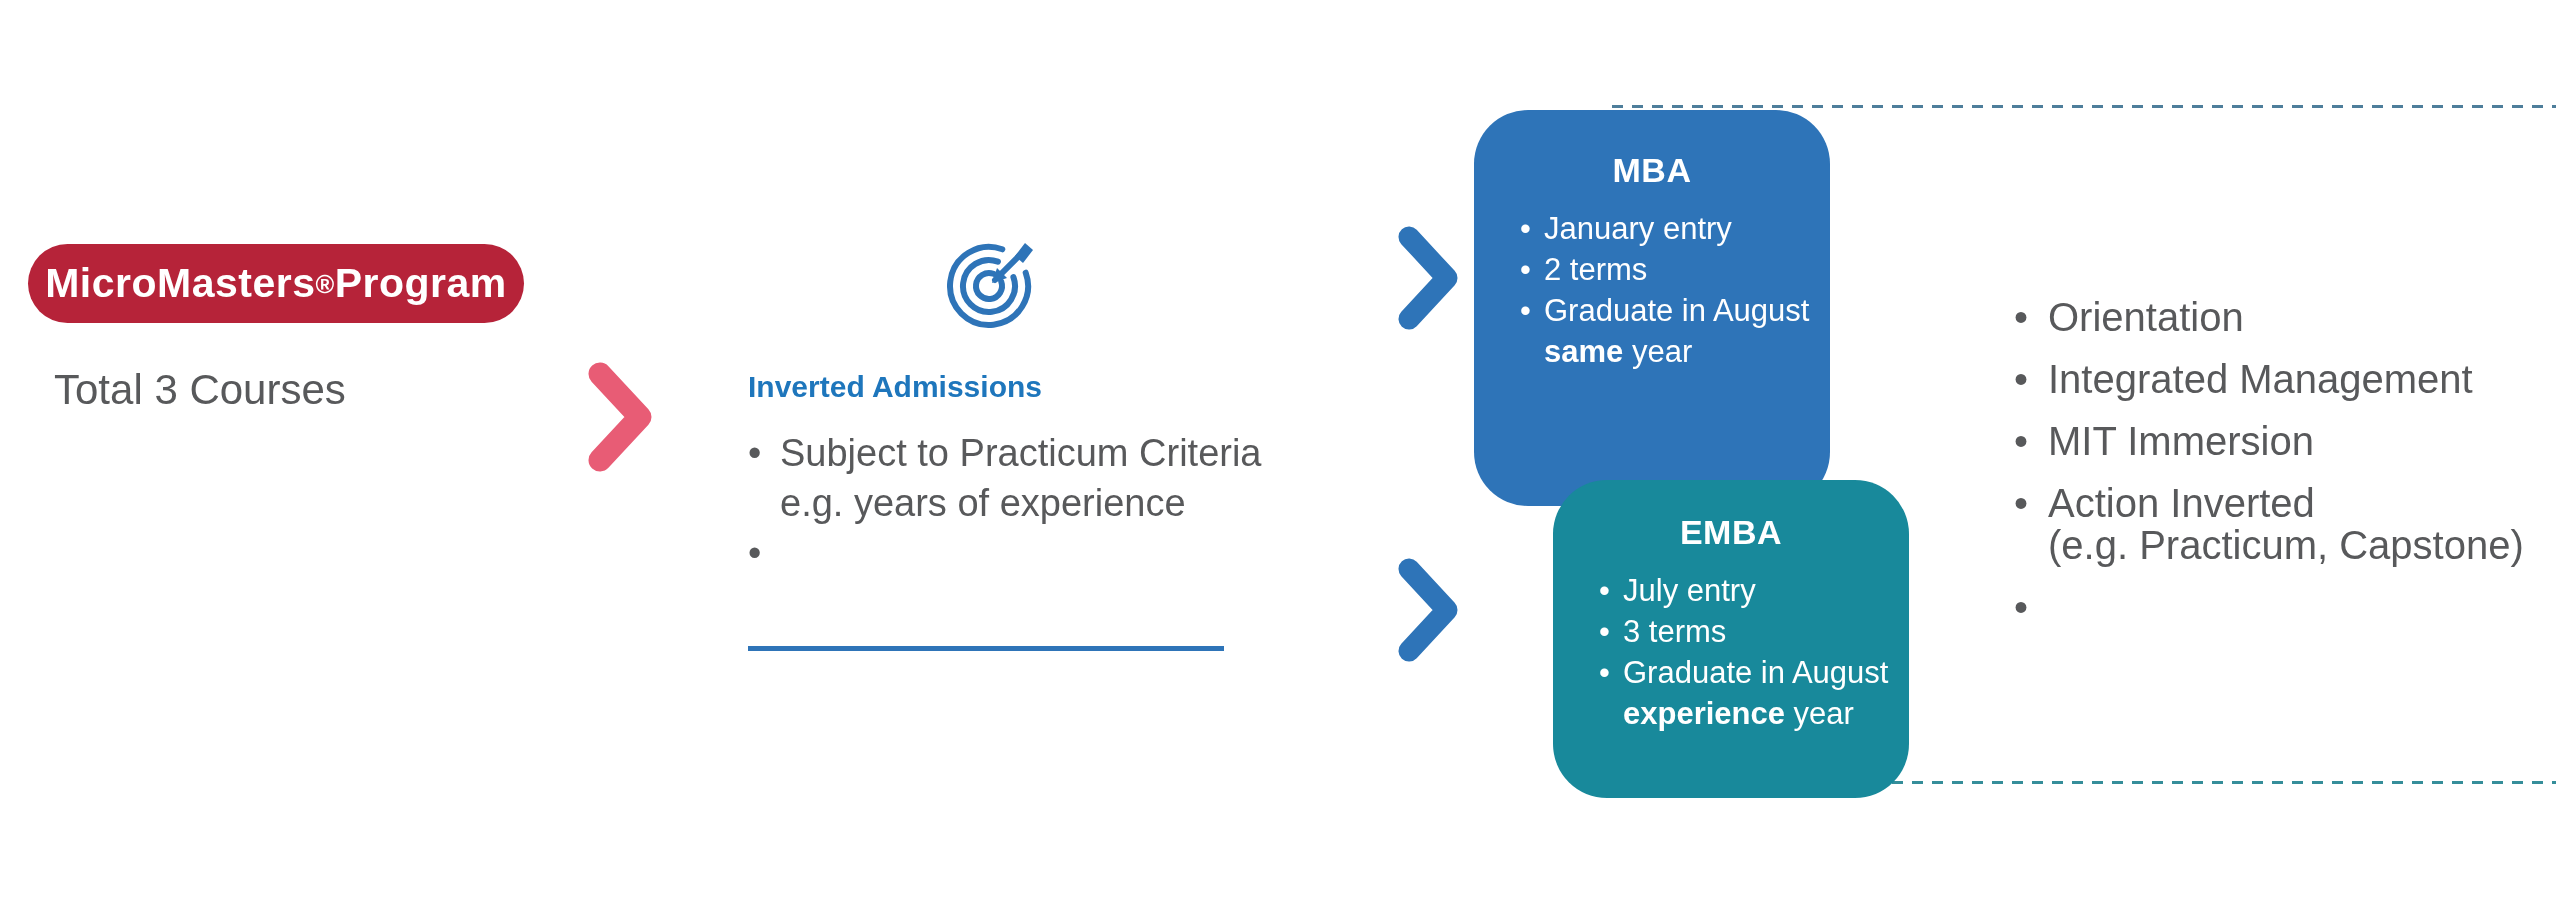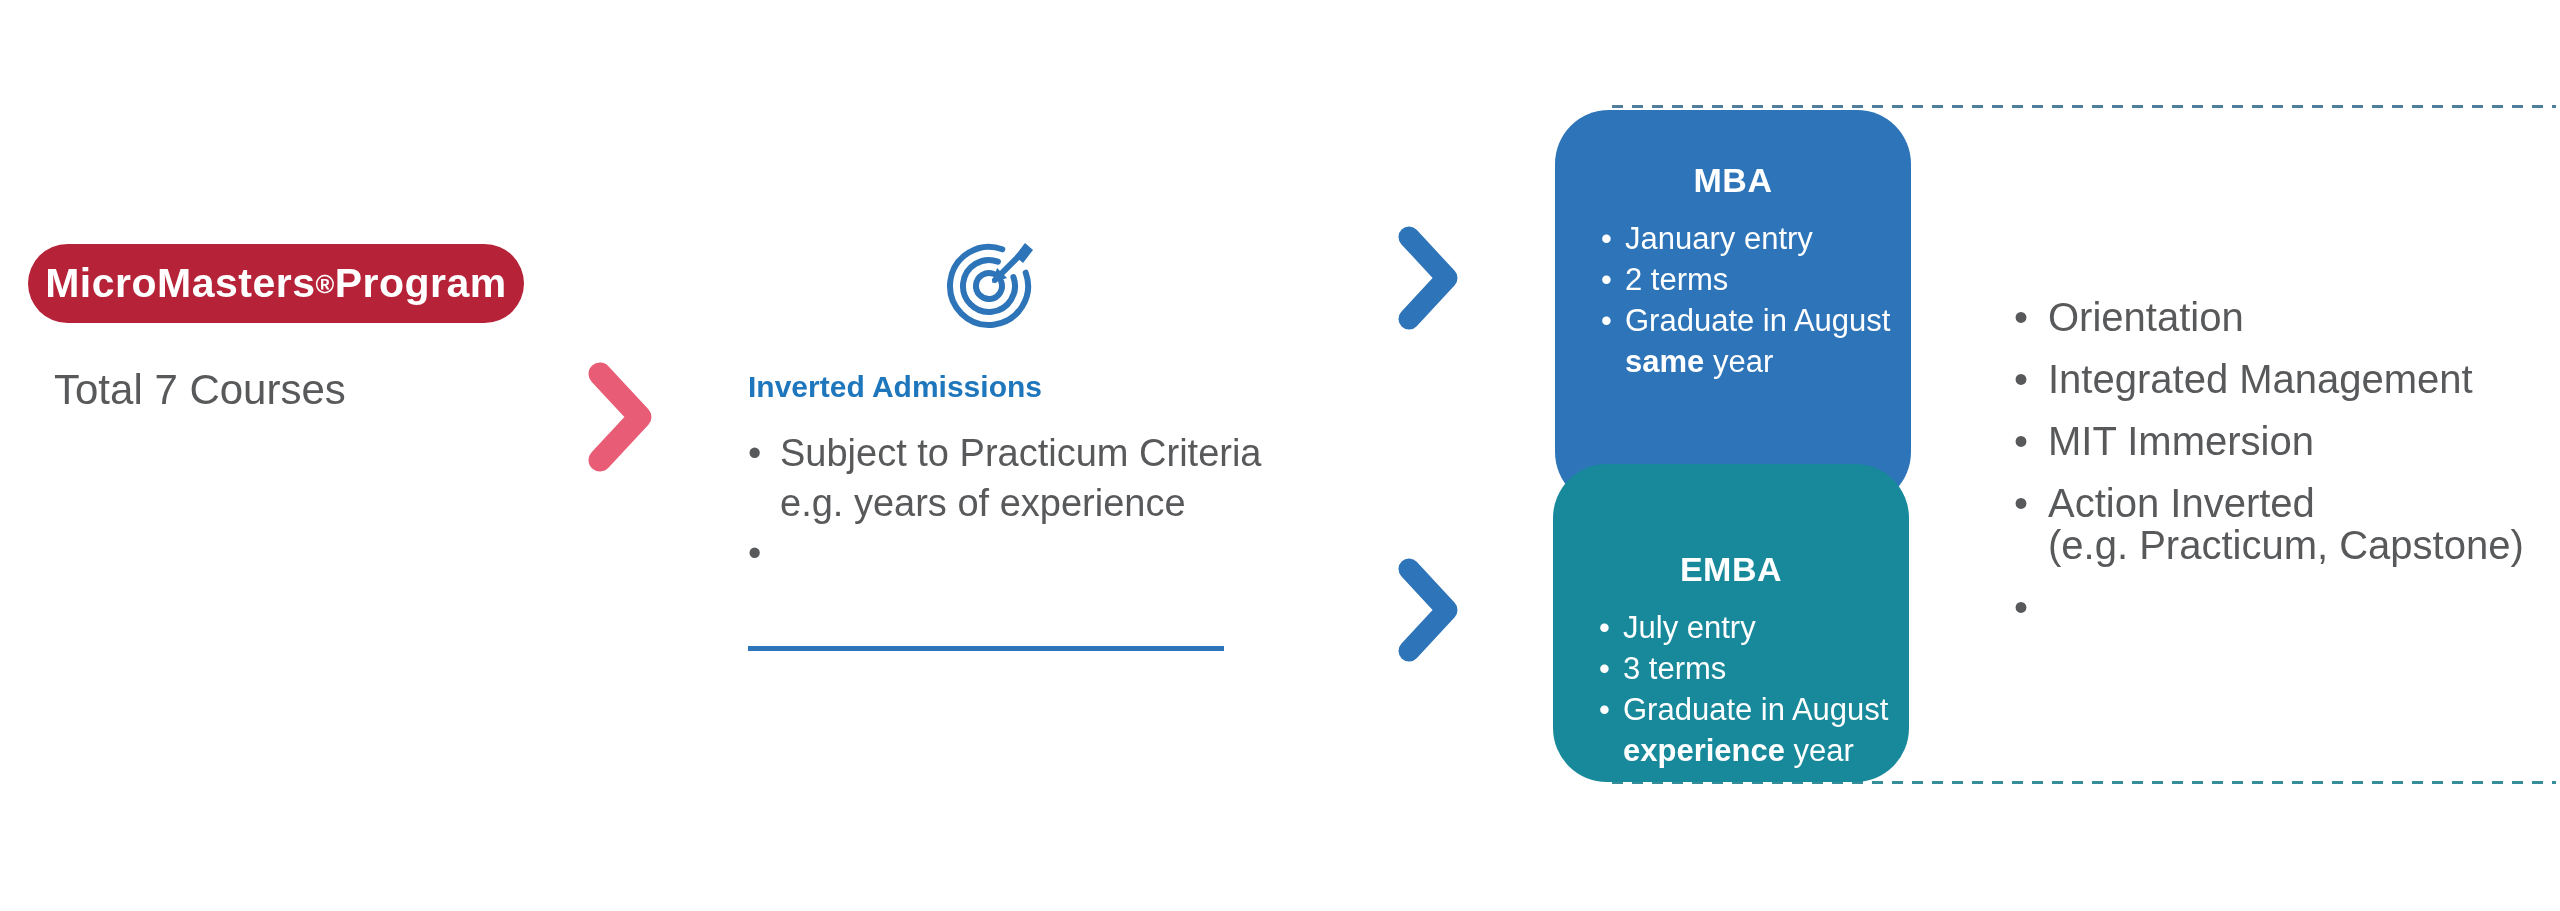--- a/index.html
+++ b/index.html
@@ -33,22 +33,22 @@
   .b-dot{flex:0 0 32px;}
   .underline{left:748px;top:646px;width:476px;height:5px;background:var(--blue);}
 
   
   .dash{height:3px;width:944px;left:1612px;}
   .dash-top{top:105px;background:repeating-linear-gradient(90deg,var(--dash-blue) 0 11px,transparent 11px 20px);}
   .dash-bottom{top:781px;background:repeating-linear-gradient(90deg,var(--dash-teal) 0 11px,transparent 11px 20px);}
 
   
   .pbox{width:356px;border-radius:54px;color:#fff;box-sizing:border-box;}
-  .pbox-mba{left:1555px;top:110px;height:396px;background:var(--blue);padding-top:50px;}
-  .pbox-emba{left:1553px;top:464px;height:318px;background:var(--teal);padding-top:85px;}
+  .pbox-mba{left:1474px;top:110px;height:396px;background:var(--blue);padding-top:40px;}
+  .pbox-emba{left:1553px;top:480px;height:318px;background:var(--teal);padding-top:32px;}
   .pbox h3{margin:0;text-align:center;font-size:34px;line-height:40px;font-weight:700;letter-spacing:.5px;}
   .pbox .plist{margin:18px 0 0 46px;font-size:31px;line-height:41px;}
   .pbox .b-dot{flex:0 0 24px;}
   .bold{font-weight:700;}
 
   
   .curriculum{left:2014px;top:296px;font-size:40px;line-height:42px;color:var(--gray);}
   .cur-item{display:flex;margin-bottom:20px;}
   .cur-dot{flex:0 0 34px;}
   .nowrap{white-space:nowrap;}
@@ -60,21 +60,21 @@
 
   <div class="abs dash dash-top"></div>
   <div class="abs dash dash-bottom"></div>
 
   <div class="abs badge">
       <span>MicroMasters</span>
       <span class="reg">®</span>
       <span> Program</span>
     </div>
 
-  <div class="abs subtitle">Total 7 Courses</div>
+  <div class="abs subtitle">Total 3 Courses</div>
 
   <svg class="abs arrow arrow-pink" width="68" height="110" viewBox="0 0 68 110">
     <path d="M12 12 L52 55 L12 98" fill="none" stroke="currentColor" stroke-width="23" stroke-linecap="round" stroke-linejoin="round"></path>
   </svg>
 
   <svg class="abs target" width="104" height="100" viewBox="0 0 104 100">
     <g stroke="currentColor" stroke-width="6" fill="none" stroke-linecap="round">
       <path d="M57.3 9.3 A39 39 0 1 0 80.7 32.7"></path>
       <path d="M52.9 21.6 A26 26 0 1 0 68.4 37.1"></path>
       <path d="M48.4 33.8 A13 13 0 1 0 56.2 41.6"></path>

